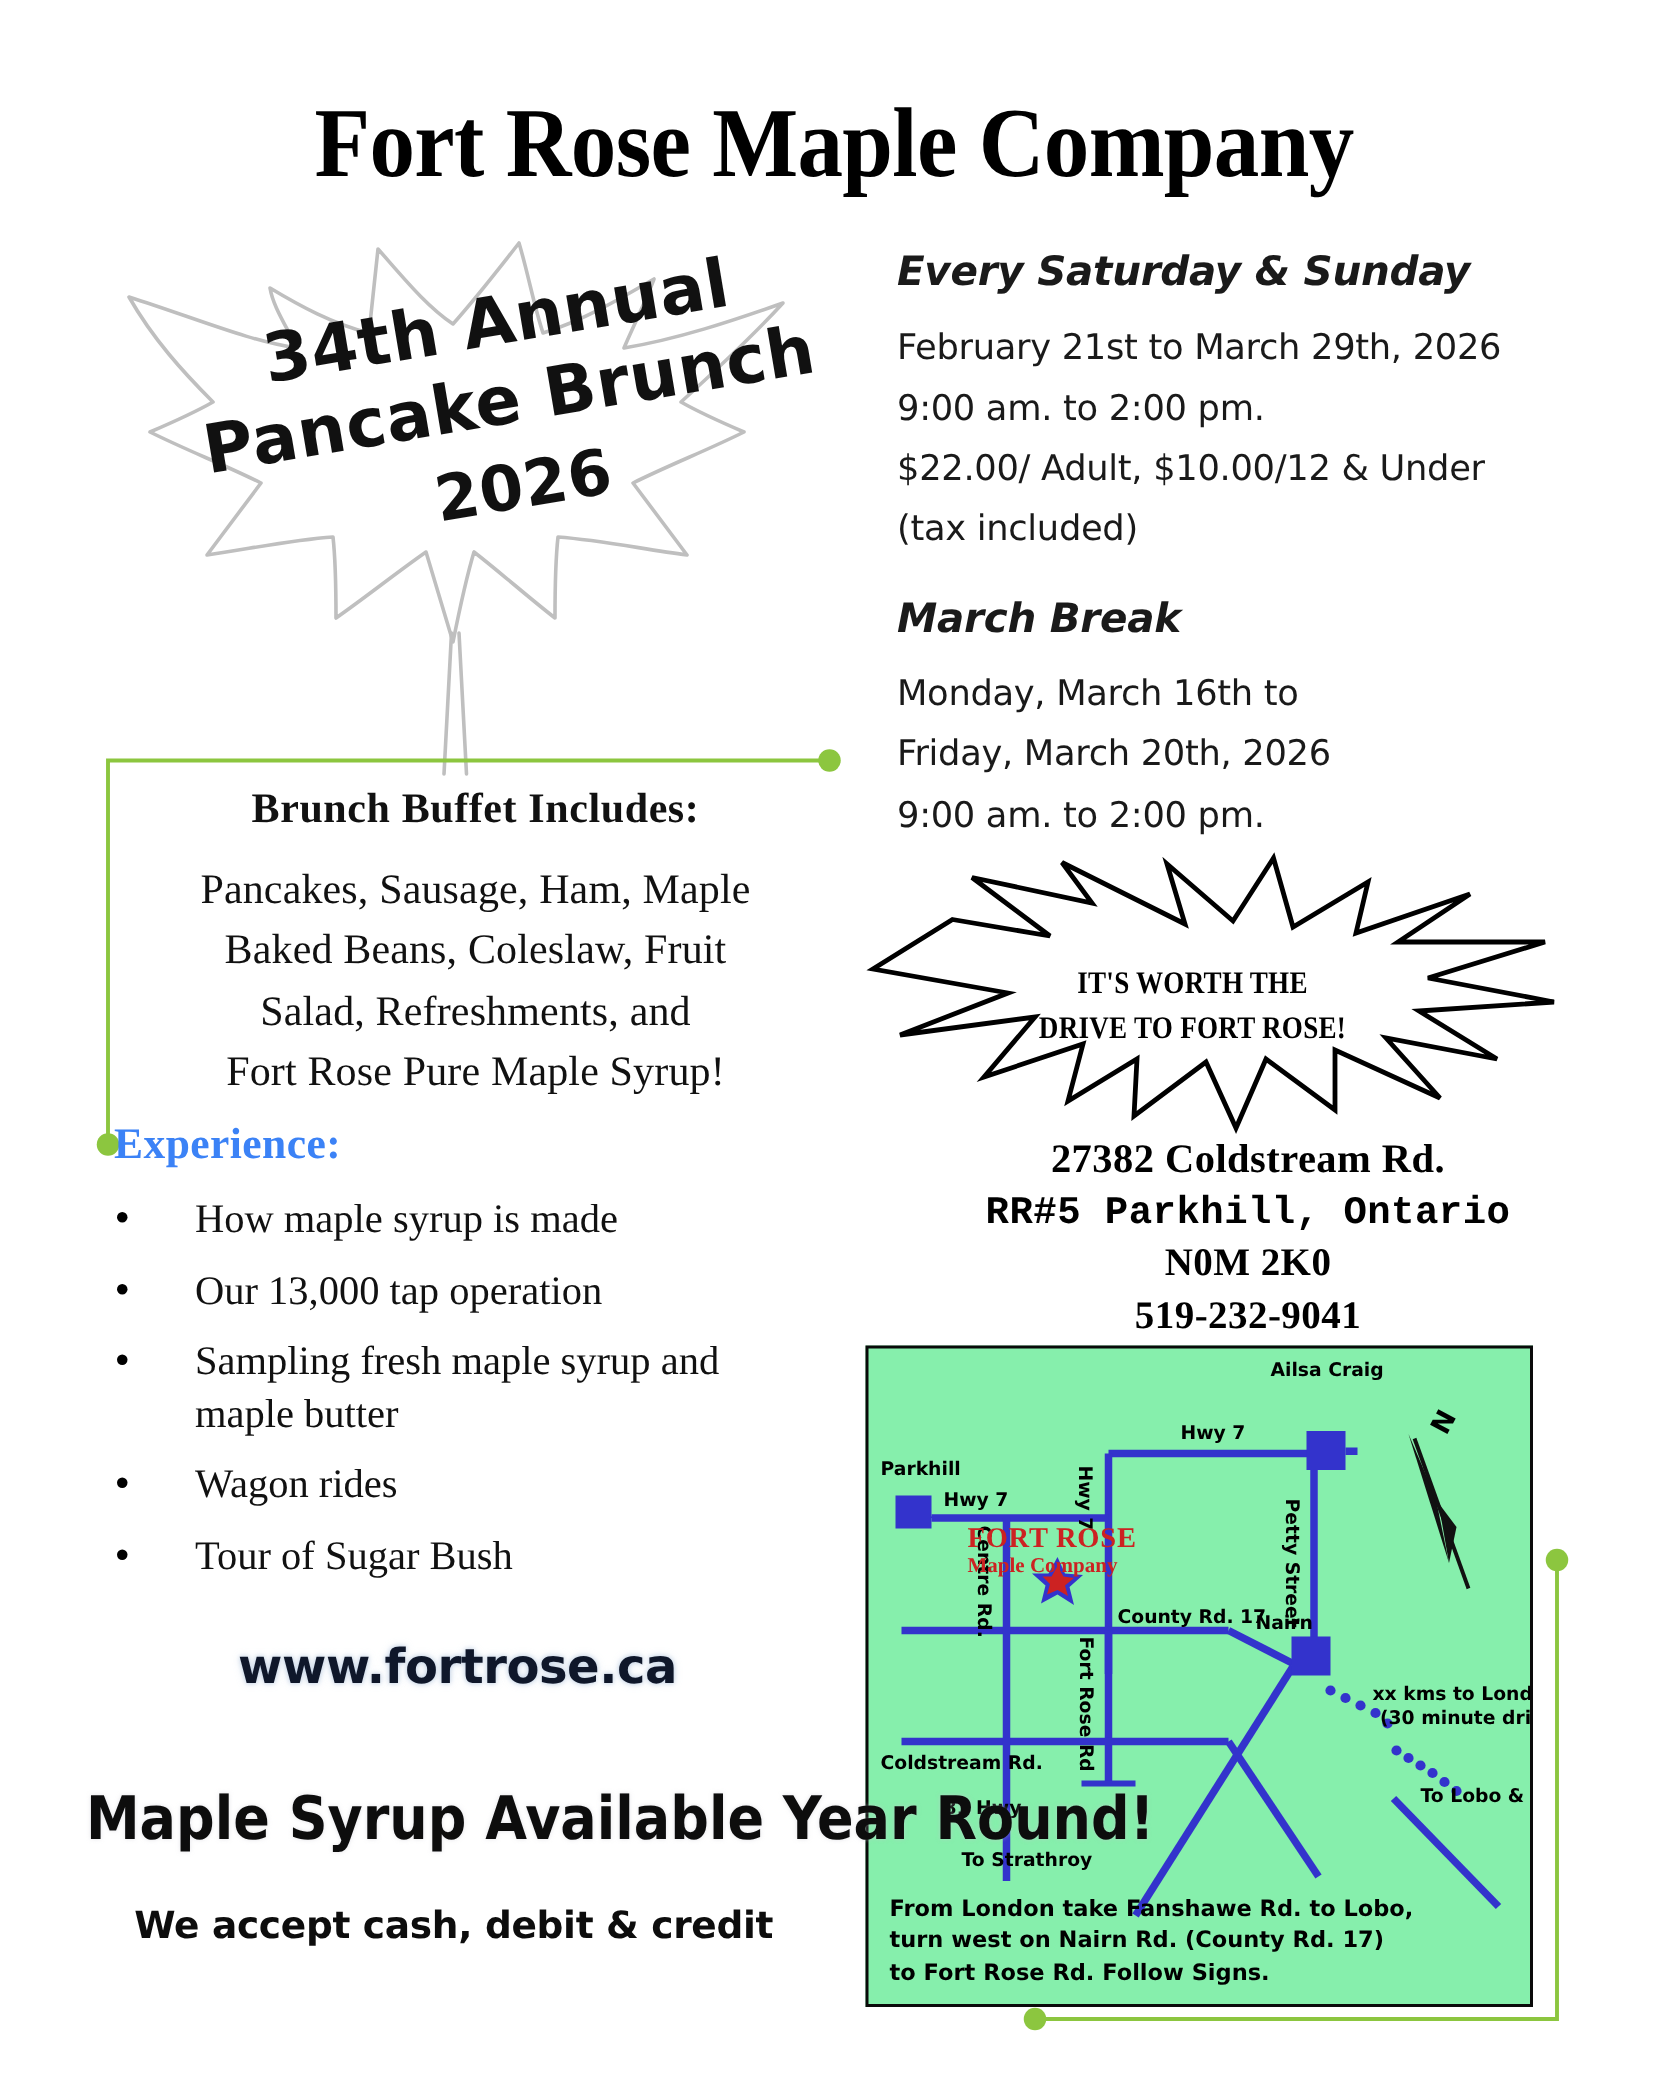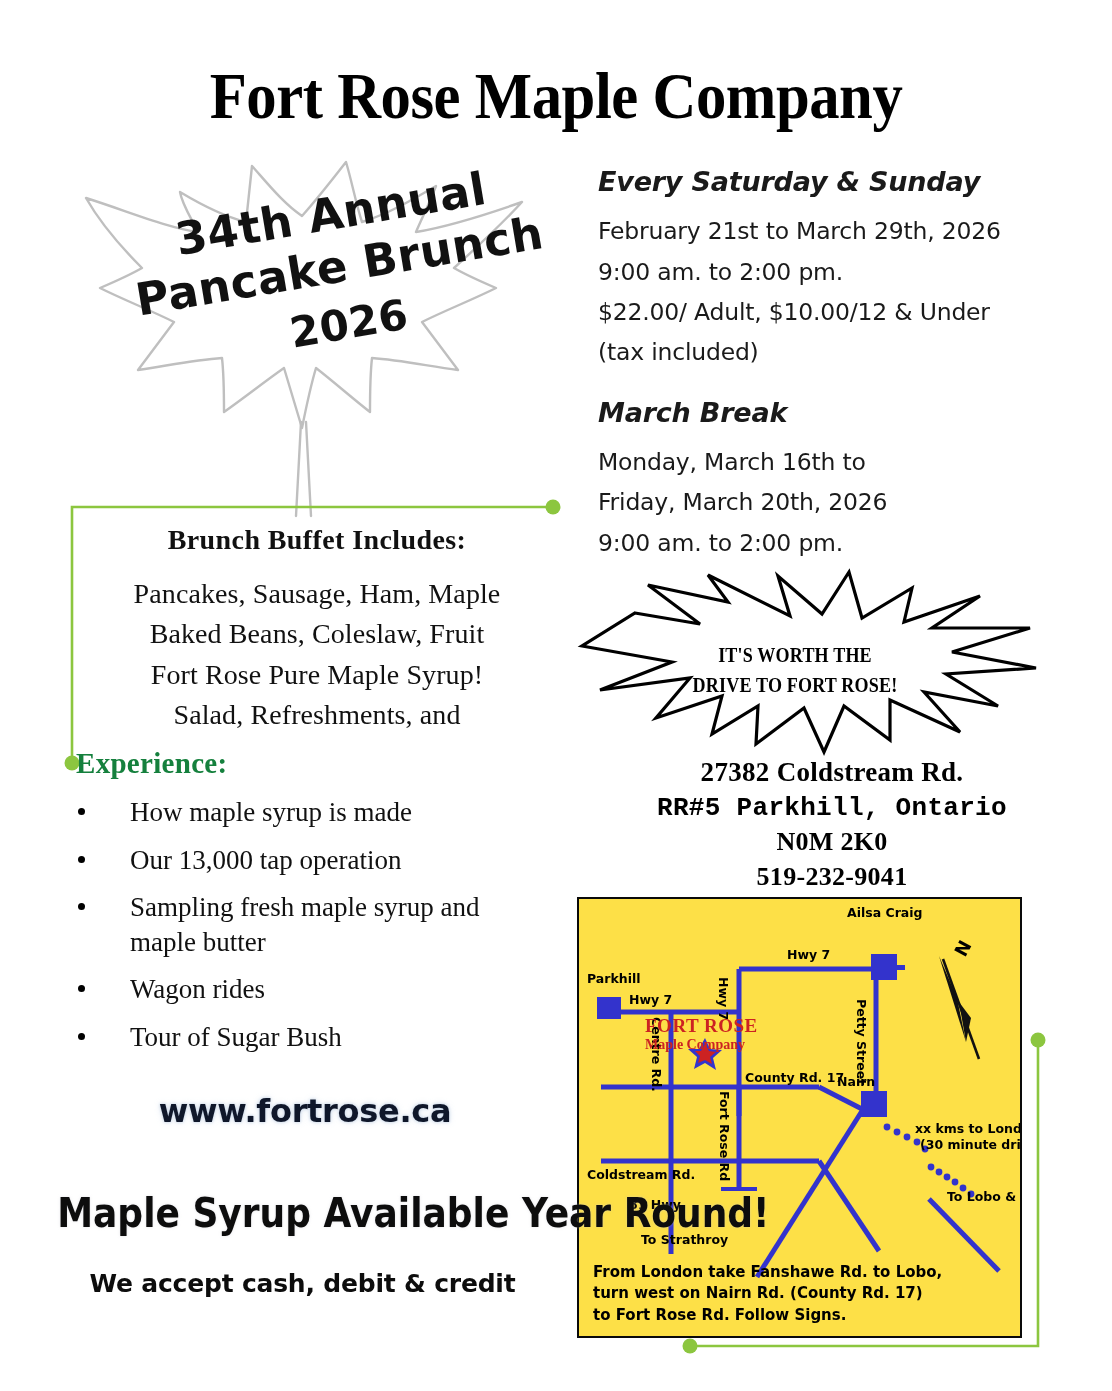--- a/index.html
+++ b/index.html
@@ -126,21 +126,21 @@
   
   .exp-head {
     position: absolute;
     left: 76px;
     top: 747px;
     z-index: 5;
     font-family: "Liberation Serif", "DejaVu Serif", serif;
     font-weight: bold;
     font-size: 29px;
     letter-spacing: 0.3px;
-    color: #15803d;
+    color: #3b82f6;
   }
   .exp-list {
     position: absolute;
     left: 78px;
     top: 795px;
     width: 470px;
     margin: 0;
     padding: 0;
     list-style: none;
     z-index: 5;
@@ -250,21 +250,21 @@
   }
 
   
   .map-frame {
     position: absolute;
     left: 577px;
     top: 897px;
     width: 445px;
     height: 441px;
     border: 2px solid #0a0a0a;
-    background: #fde047;
+    background: #86efac;
     box-sizing: border-box;
     z-index: 4;
     overflow: hidden;
   }
   .map-svg { position: absolute; left: 0; top: 0; }
   .mlabel {
     position: absolute;
     font-family: "DejaVu Sans", sans-serif;
     font-weight: bold;
     color: #000;
@@ -332,22 +332,22 @@
     <path d="M493 12 L12 12 L12 268" fill="none" stroke="#8CC63F" stroke-width="2.6"></path>
     <circle cx="493" cy="12" r="7.5" fill="#8CC63F"></circle>
     <circle cx="12" cy="268" r="7.5" fill="#8CC63F"></circle>
   </svg>
 
   <div class="buffet">
     <div class="buffet-head">Brunch Buffet Includes:</div>
     <div class="buffet-body">
       <div>Pancakes, Sausage, Ham, Maple</div>
       <div>Baked Beans, Coleslaw, Fruit</div>
+      <div>Salad, Refreshments, and</div>
       <div>Fort Rose Pure Maple Syrup!</div>
-      <div>Salad, Refreshments, and</div>
     </div>
   </div>
 
   <div class="exp-head">Experience:</div>
   <ul class="exp-list">
     <li><span class="dot"></span><span>How maple syrup is made</span></li>
     <li><span class="dot"></span><span>Our 13,000 tap operation</span></li>
     <li><span class="dot"></span><span>Sampling fresh maple syrup and maple butter</span></li>
     <li><span class="dot"></span><span>Wagon rides</span></li>
     <li><span class="dot"></span><span>Tour of Sugar Bush</span></li>

